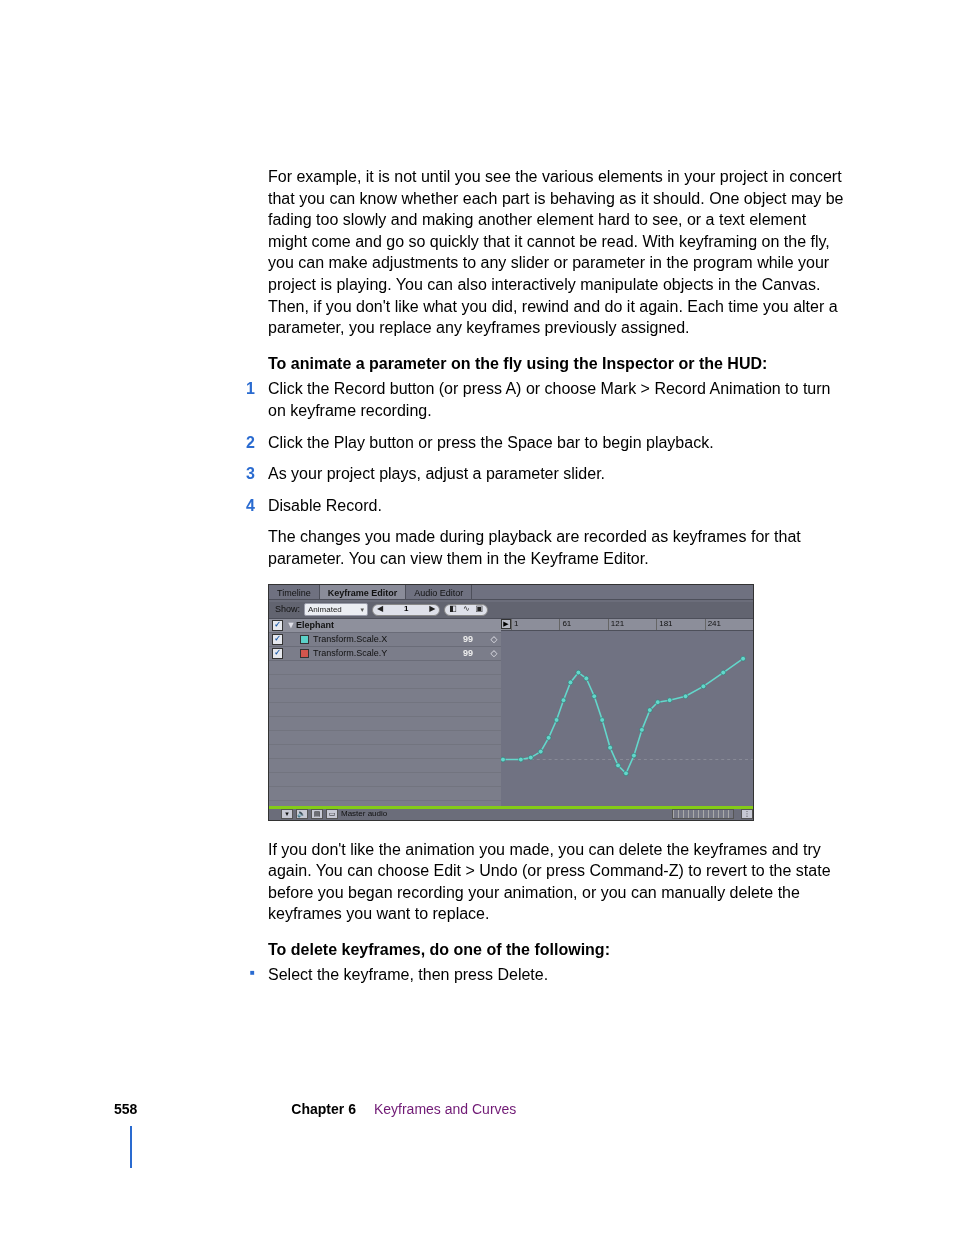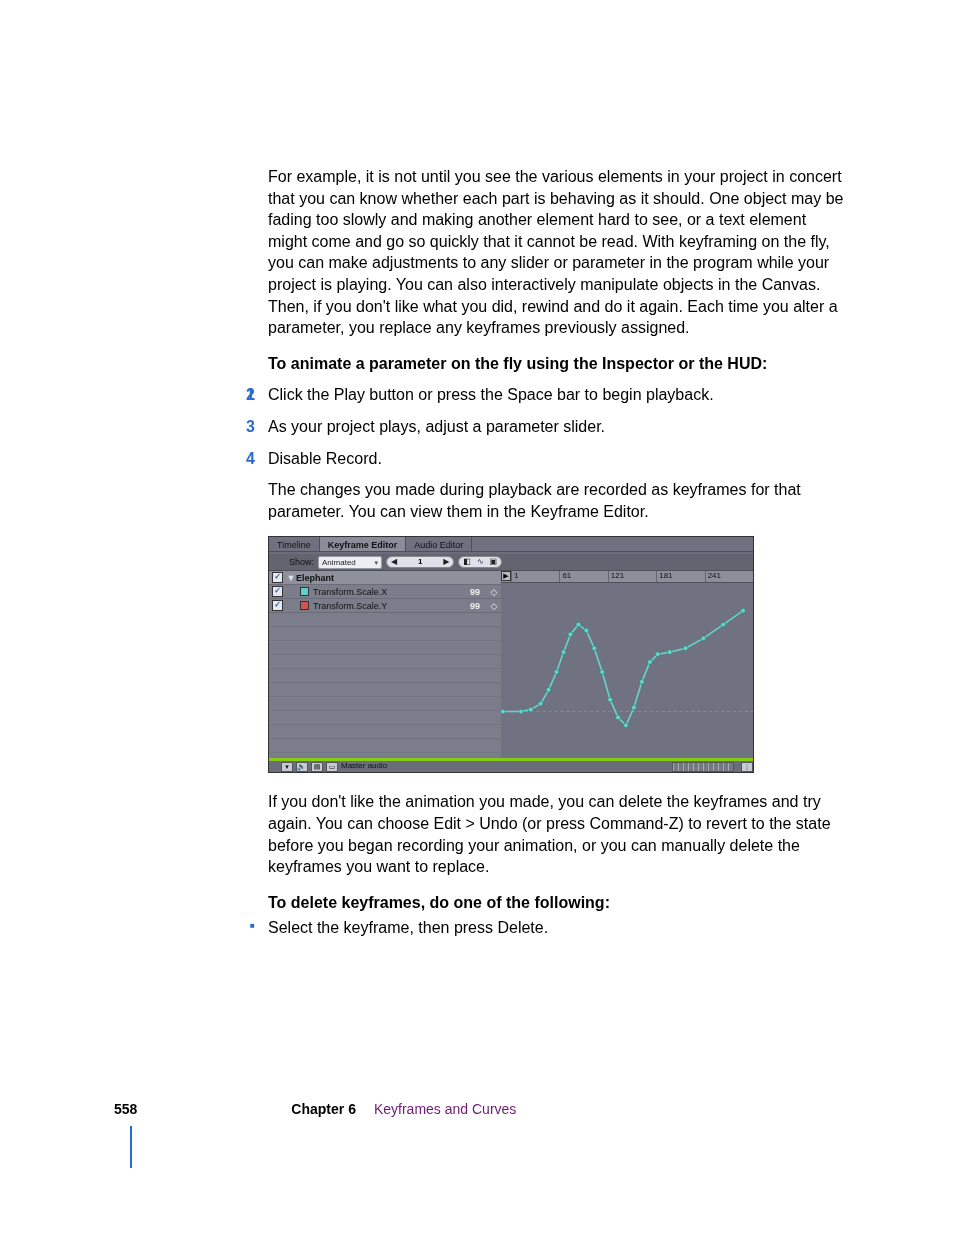--- a/index.html
+++ b/index.html
@@ -54,21 +54,21 @@
     border-right: 1px solid #4d4f5a;
     color: #111;
     white-space: nowrap;
   }
   .tabbar .tab.active { background: #8a8c99; font-weight: 700; }
   .toolbar {
     position: absolute; left: 0; top: 17px; right: 0; height: 17px;
     background: #626470;
     border-bottom: 1px solid #4d4f5a;
     display: flex; align-items: center; gap: 4px;
-    padding-left: 20px;
+    padding-left: 6px;
     color: #111;
   }
   .toolbar .dropdown {
     height: 13px; width: 64px; background: #eceef3;
     border: 1px solid #9a9caa; border-radius: 2px;
     font-size: 8px; color: #222; padding: 0 3px; line-height: 11px;
     display: flex; justify-content: space-between; align-items: center;
   }
   .toolbar .dropdown .dd-caret { font-size: 7px; color: #555; }
   .toolbar .group {
@@ -92,21 +92,21 @@
   .checkbox {
     width: 11px; height: 11px; border: 1px solid #333; background: #e6e8ee;
     margin: 0 3px; display: flex; align-items: center; justify-content: center;
     font-size: 8px; color: #1a5aa8; font-weight: 700;
   }
   .left-col .disclose { width: 10px; text-align: center; color: #e0e0e8; }
   .left-col .color-swatch { width: 9px; height: 9px; border: 1px solid #333; margin-right: 4px; }
   .sw-cyan { background: #5bd1c8; }
   .sw-red { background: #d2554d; }
   .left-col .label { flex: 1; }
-  .left-col .val { width: 24px; text-align: center; color: #eee; font-weight: 700; }
+  .left-col .val { width: 24px; text-align: left; color: #eee; font-weight: 700; }
   .left-col .diamond { width: 14px; text-align: center; color: #e8e8ee; }
   .left-col .empty { height: 14px; border-bottom: 1px solid #72747f; }
   .bottom-bar {
     position: absolute; left: 0; bottom: 0; right: 0; height: 14px;
     background: #6b6d7a; border-top: 3px solid #84cc16;
     display: flex; align-items: center; gap: 3px; padding-left: 12px;
     font-size: 8px; color: #111;
   }
   .bottom-bar .bicon {
     width: 12px; height: 10px; border: 1px solid #555; background: #c7c9d4;
@@ -157,21 +157,21 @@
 </style>
 </head>
 <body>
 
 <div class="page">
 
   <p class="para">For example, it is not until you see the various elements in your project in concert that you can know whether each part is behaving as it should. One object may be fading too slowly and making another element hard to see, or a text element might come and go so quickly that it cannot be read. With keyframing on the fly, you can make adjustments to any slider or parameter in the program while your project is playing. You can also interactively manipulate objects in the Canvas. Then, if you don't like what you did, rewind and do it again. Each time you alter a parameter, you replace any keyframes previously assigned.</p>
 
   <p class="heading">To animate a parameter on the fly using the Inspector or the HUD:</p>
   <ol class="steps">
-    <li><span class="step-num">1</span></li>
+    <li><span class="step-num">1</span><span>Click the Record button (or press A) or choose Mark &gt; Record Animation to turn on keyframe recording.</span></li>
     <li><span class="step-num">2</span><span>Click the Play button or press the Space bar to begin playback.</span></li>
     <li><span class="step-num">3</span><span>As your project plays, adjust a parameter slider.</span></li>
     <li><span class="step-num">4</span><span>Disable Record.</span></li>
   </ol>
   <p class="para post-steps">The changes you made during playback are recorded as keyframes for that parameter. You can view them in the Keyframe Editor.</p>
 
   <div class="figure">
     <div class="tabbar">
       <div class="tab">Timeline</div>
       <div class="tab active">Keyframe Editor</div>

